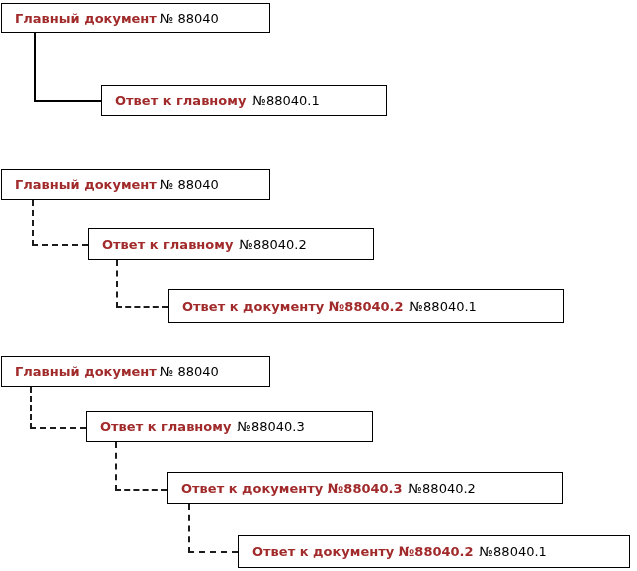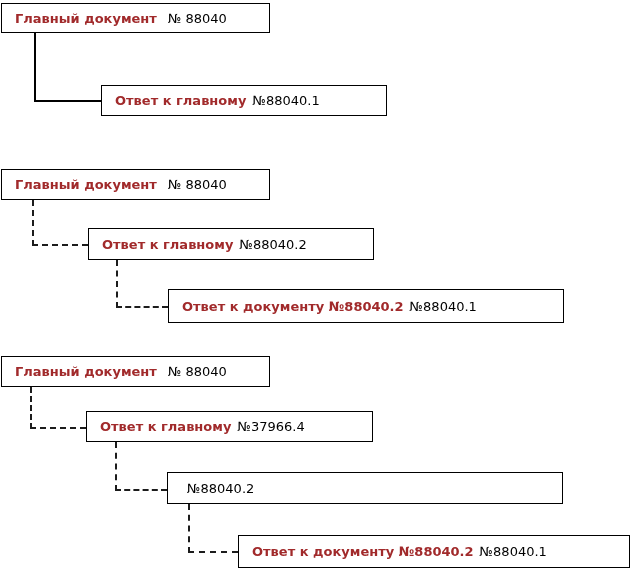--- a/index.html
+++ b/index.html
@@ -27,21 +27,21 @@
     color: #a12a2b;
     font-weight: bold;
   }
   .node.italic .title {
   }
   .node .number {
     color: #000000;
     margin-left: 6px;
   }
   .node.mainbox .number {
-    margin-left: 11px;
+    margin-left: 3px;
   }
   .line { position: absolute; box-sizing: border-box; }
   .line.v { width: 2px; }
   .line.h { height: 2px; }
   .line.v.solid  { border-left: 2px solid #000000; }
   .line.h.solid  { border-top: 2px solid #000000; }
   .line.v.dashed { border-left: 2px dashed #1c1c1c; }
   .line.h.dashed { border-top: 2px dashed #1c1c1c; }
 
   
@@ -105,25 +105,26 @@
   </div>
 
   <div class="node mainbox" id="t3-main">
     <span class="title">Главный документ</span>
     <span class="number">№ 88040</span>
   </div>
   <div class="line v dashed" id="t3-v1"></div>
   <div class="line h dashed" id="t3-h1"></div>
   <div class="node" id="t3-child">
     <span class="title">Ответ к главному</span>
-    <span class="number">№37966.4</span>
+    <span class="number">№88040.3</span>
   </div>
   <div class="line v dashed" id="t3-v2"></div>
   <div class="line h dashed" id="t3-h2"></div>
   <div class="node italic" id="t3-grand">
+    <span class="title">Ответ к документу №88040.3</span>
     <span class="number">№88040.2</span>
   </div>
   <div class="line v dashed" id="t3-v3"></div>
   <div class="line h dashed" id="t3-h3"></div>
   <div class="node italic" id="t3-gg">
     <span class="title">Ответ к документу №88040.2</span>
     <span class="number">№88040.1</span>
   </div>
 
 </div>

